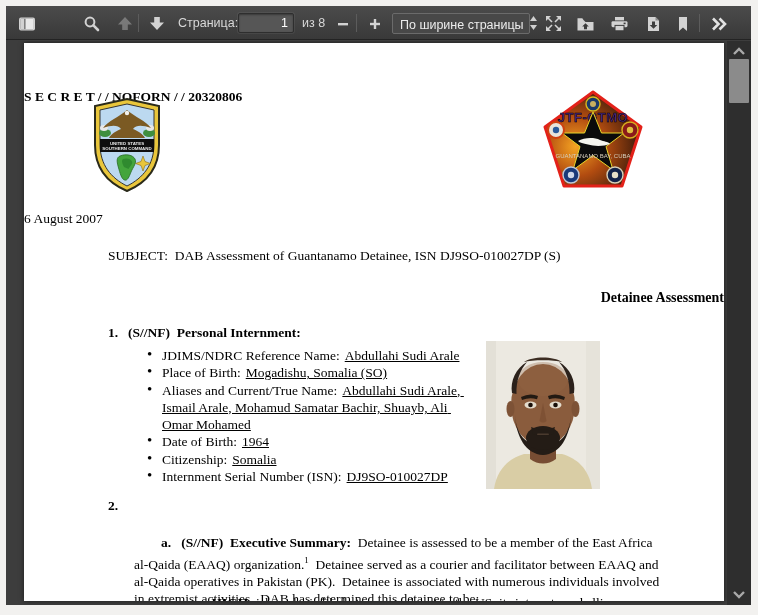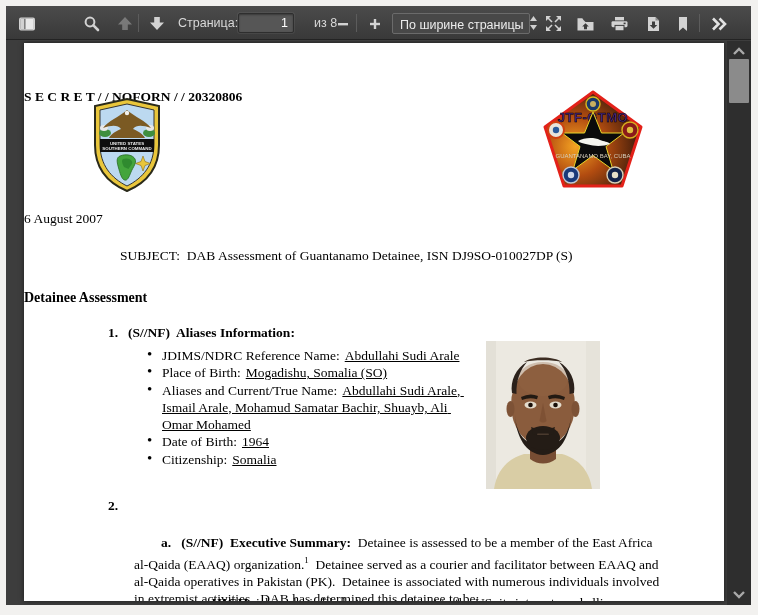--- a/index.html
+++ b/index.html
@@ -33,22 +33,22 @@
   .scroll-btn { position:absolute; left:0; width:24px; height:16px; display:flex; align-items:center; justify-content:center; cursor:pointer; }
   .scroll-thumb { position:absolute; left:2px; right:2px; top:18px; height:44px; background:#8b8b8b; border-radius:1px; cursor:pointer; }
 
   
   .page { position:absolute; left:18px; top:2px; width:700px; height:558px; background:#ffffff;
     box-shadow:0 0 5px rgba(0,0,0,.55); overflow:hidden;
     font-family:"Liberation Serif", serif; color:#000; }
   .abs { position:absolute; }
   .classification { top:46px; left:0; width:100%; text-align:left; font-weight:bold; font-size:13.5px; }
   .date-line { top:168px; left:0; width:100%; text-align:left; padding-right:107px; font-size:13.5px; }
-  .subject-line { top:205px; left:84px; width:560px; font-size:13.5px; white-space:pre-wrap;margin-left:12px; }
-  .doc-title { top:247px; left:0; width:100%; text-align:left; font-weight:bold; font-size:14px; }
+  .subject-line { top:205px; left:84px; width:560px; font-size:13.5px; white-space:pre-wrap; }
+  .doc-title { top:247px; left:0; width:100%; text-align:right; font-weight:bold; font-size:14px; }
   .sec-num { font-weight:bold; font-size:13.5px; }
   .sec-head { font-weight:bold; font-size:13.5px; white-space:pre-wrap; }
   .bullets { top:304px; left:122px; width:322px; list-style:none; font-size:13.5px; line-height:17.3px; }
   .bullets li { position:relative; padding-left:16px; }
   .bullets li::before { content:"\2022"; position:absolute; left:1px; top:-1px; font-size:15px; }
   .b-val { text-decoration:underline; margin-left:5px; white-space:pre-wrap; }
   .exec-para { top:474px; left:110px; width:528px; font-size:13.5px; line-height:17.4px; white-space:pre-wrap; }
   .exec-para b { white-space:pre-wrap; }
   sup { font-size:9px; }
   .cutoff { top:552px; left:178px; width:470px; height:6px; overflow:hidden; font-size:13.5px; }
@@ -90,21 +90,21 @@
     <div class="tbtn" style="left:138px">
       <svg width="16" height="15" viewBox="0 0 16 15">
         <path d="M8 14 L1 6.5 H5.2 V1 H10.8 V6.5 H15 Z" fill="#d2d2d2"></path>
       </svg>
     </div>
 
     <span class="tlabel" style="left:172px">Страница:</span>
 
     <input class="page-input" value="1" style="">
 
-    <span class="tlabel" style="left:308px">из 8</span>
+    <span class="tlabel" style="left:296px">из 8</span>
 
     <div class="tbtn" style="left:324px">
       <svg width="12" height="12" viewBox="0 0 12 12">
         <rect x="1" y="5" width="10" height="2.4" fill="#d2d2d2"></rect>
       </svg>
     </div>
 
     <div class="tdivider" style="left:350px"></div>
 
     <div class="tbtn" style="left:356px">
@@ -229,37 +229,40 @@
         </svg>
       </div>
 
       <div class="abs date-line">6 August 2007</div>
 
       <div class="abs subject-line">SUBJECT:  DAB Assessment of Guantanamo Detainee, ISN DJ9SO-010027DP (S)</div>
 
       <div class="abs doc-title">Detainee Assessment</div>
 
       <span class="abs sec-num" style="top:282px; left:84px">1.</span>
-      <span class="abs sec-head" style="top:282px; left:104px">(S//NF)  Aliases Information:</span>
+      <span class="abs sec-head" style="top:282px; left:104px">(S//NF)  Personal Internment:</span>
 
       <ul class="abs bullets">
         <li>
           <span>JDIMS/NDRC Reference Name:</span><span class="b-val">Abdullahi Sudi Arale</span>
         </li>
         <li>
           <span>Place of Birth:</span><span class="b-val">Mogadishu, Somalia (SO)</span>
         </li>
         <li>
           <span>Aliases and Current/True Name:</span><span class="b-val">Abdullahi Sudi Arale, Ismail Arale, Mohamud Samatar Bachir, Shuayb, Ali Omar Mohamed</span>
         </li>
         <li>
           <span>Date of Birth:</span><span class="b-val">1964</span>
         </li>
         <li>
           <span>Citizenship:</span><span class="b-val">Somalia</span>
+        </li>
+        <li>
+          <span>Internment Serial Number (ISN):</span><span class="b-val">DJ9SO-010027DP</span>
         </li>
       </ul>
 
       <div class="abs photo-frame">
         <svg width="114" height="148" viewBox="0 0 114 148">
           <rect width="114" height="148" fill="#ece9e1"></rect>
           <rect x="0" width="10" height="148" fill="#e3e0d7"></rect>
           <rect x="100" width="14" height="148" fill="#e6e3da"></rect>
           <path d="M8,148 C11,127 24,117 38,113 L76,113 C90,117 103,127 106,148 Z" fill="#d9cda5"></path>
           <path d="M44,98 H70 V118 C62,124 52,124 44,118 Z" fill="#774d33"></path>

